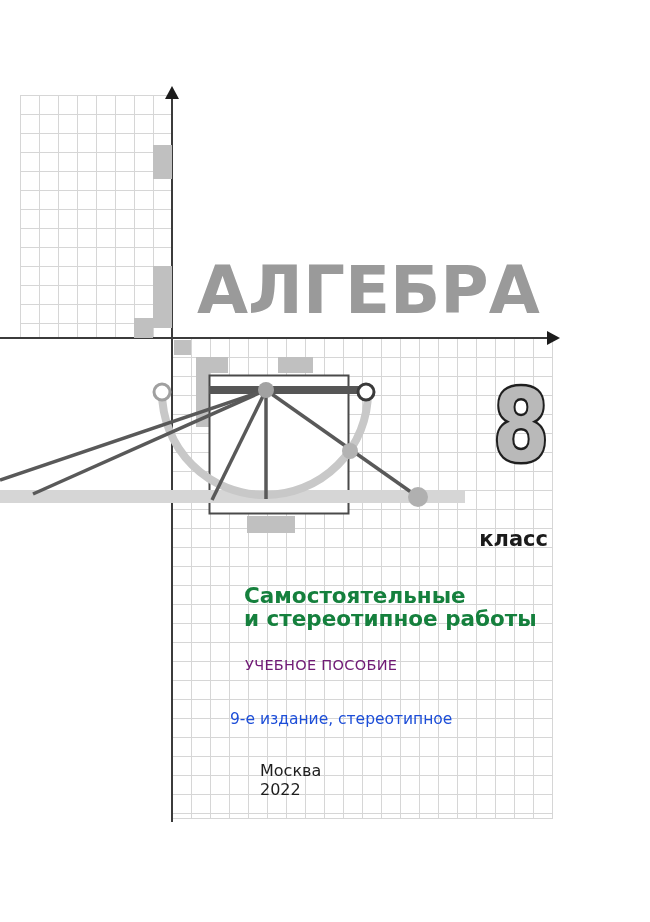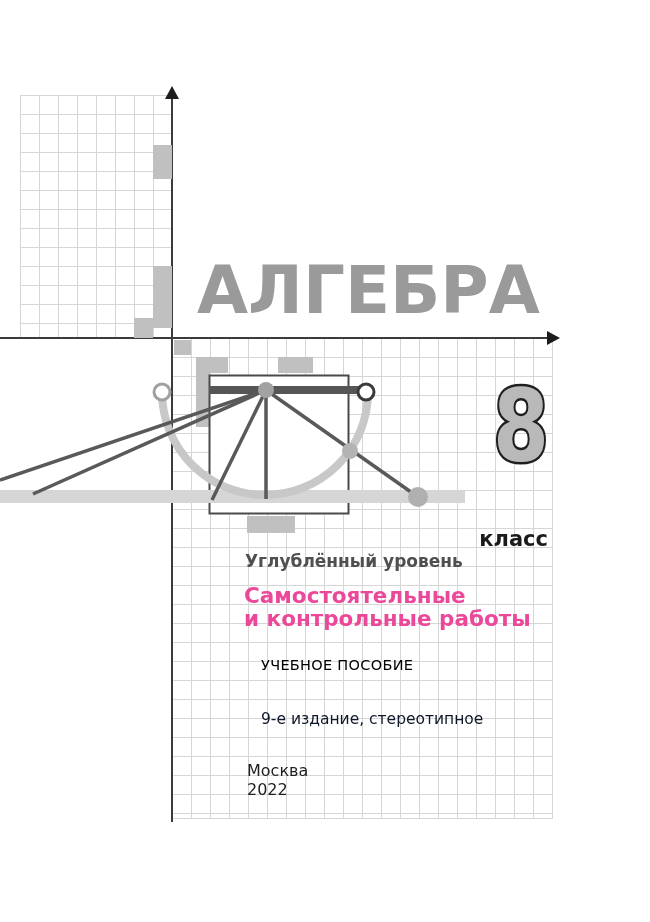--- a/index.html
+++ b/index.html
@@ -39,34 +39,34 @@
   .grade-word{
     position:absolute;right:102px;top:479px;font-size:21px;font-weight:bold;
     color:#1b1b1b;white-space:nowrap;margin-top:48px;
   }
   .level{
     position:absolute;left:245px;top:551px;font-size:17px;font-weight:bold;
     color:#4f4f4f;white-space:nowrap;
   }
   .subtitle{
     position:absolute;left:244px;top:584px;font-size:21.5px;line-height:23px;
-    font-weight:bold;color:#ec4899;white-space:nowrap;
+    font-weight:bold;color:#15803d;white-space:nowrap;
   }
   .edu-type{
-    position:absolute;left:261px;top:657px;font-size:14.5px;color:#000000;
+    position:absolute;left:245px;top:657px;font-size:14.5px;color:#701a75;
     letter-spacing:.3px;white-space:nowrap;
   }
   .edition{
-    position:absolute;left:261px;top:710px;font-size:15.5px;color:#0f172a;white-space:nowrap;
+    position:absolute;left:230px;top:710px;font-size:15.5px;color:#1d4ed8;white-space:nowrap;
   }
   .imprint{
     position:absolute;left:236px;top:762px;font-size:16px;line-height:18.5px;
     color:#1e1e1e;white-space:nowrap;
   }
-  .imprint .indent{margin-left:11px;}
+  .imprint .indent{margin-left:24px;}
 </style>
 </head>
 <body>
 
 <div class="page">
 
   <div class="grid grid-upper"></div>
   <div class="grid grid-lower"></div>
 
   <div class="v-axis"></div>
@@ -107,25 +107,24 @@
     <circle cx="162" cy="392" r="8" fill="#ffffff" stroke="#a0a0a0" stroke-width="3"></circle>
     <circle cx="366" cy="392" r="8" fill="#ffffff" stroke="#3a3a3a" stroke-width="3"></circle>
     <circle cx="350" cy="451" r="8" fill="#b3b3b3"></circle>
     <circle cx="418" cy="497" r="10" fill="#b0b0b0"></circle>
 
     <text x="521" y="461" text-anchor="middle" font-family="'DejaVu Sans','Liberation Sans',sans-serif" font-size="100" font-weight="bold" fill="#b9b9b9" stroke="#1f1f1f" stroke-width="5" paint-order="stroke" textLength="56" lengthAdjust="spacingAndGlyphs">8</text>
   </svg>
 
   <div class="grade-word">класс</div>
 
-  <div class="level">Углублённый уровень</div>
 
   <div class="subtitle">
     <div>Самостоятельные</div>
-    <div>и контрольные работы</div>
+    <div>и стереотипное работы</div>
   </div>
 
   <div class="edu-type">УЧЕБНОЕ ПОСОБИЕ</div>
 
   <div class="edition">9-е издание, стереотипное</div>
 
   <div class="imprint">
     <div class="indent">Москва</div>
     <div class="indent">2022</div>
   </div>

